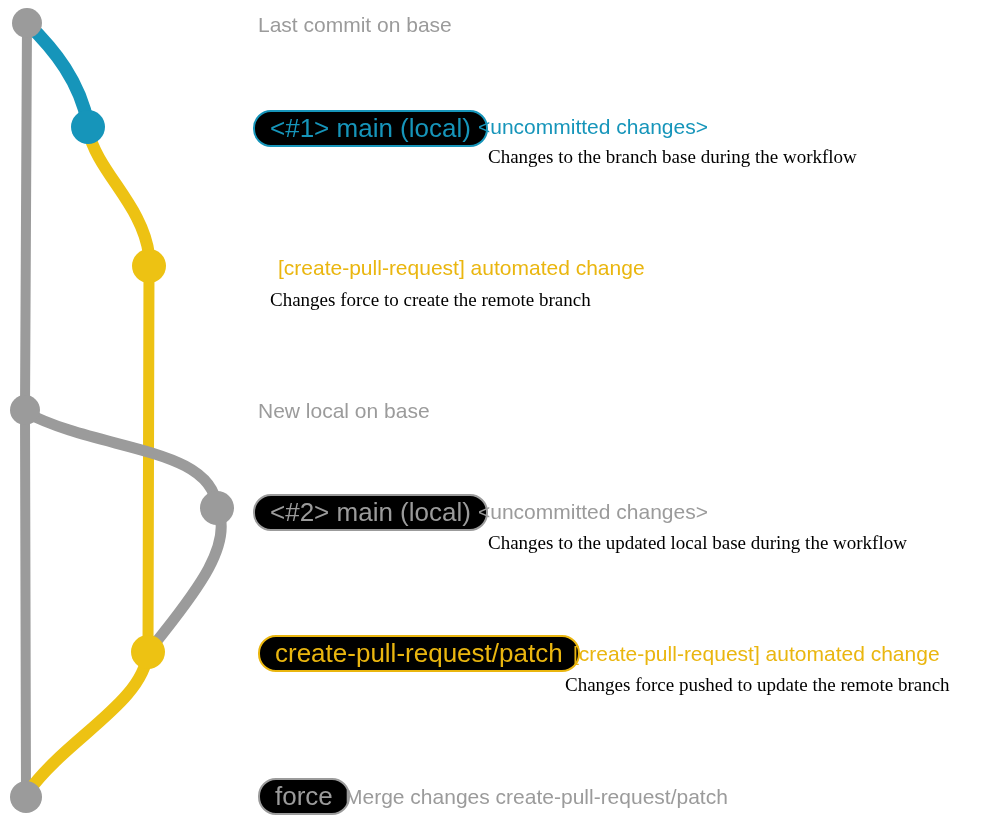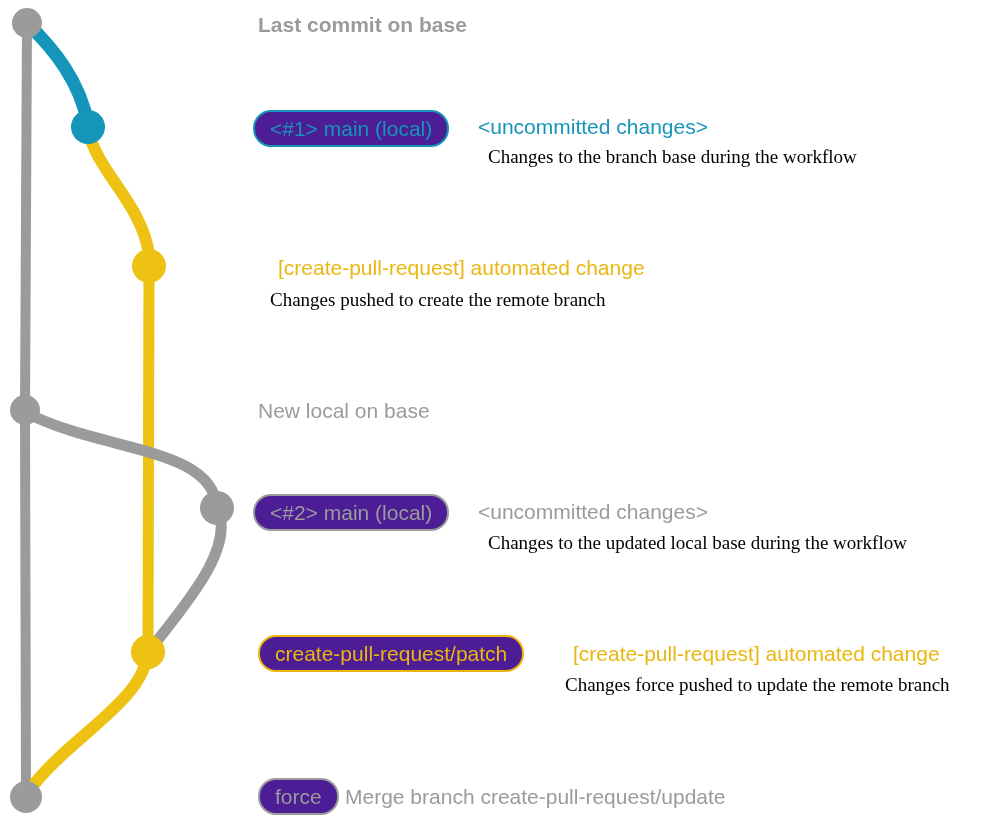--- a/index.html
+++ b/index.html
@@ -32,23 +32,23 @@
 
   .badge {
     position: absolute;
     display: inline-block;
     box-sizing: border-box;
     height: 37px;
     line-height: 33px;
     padding: 0 15px;
     border: 2px solid;
     border-radius: 18px;
-    font-size: 21px;
+    font-size: 26px;
     white-space: nowrap;
-    background: #4c1d95;
+    background: #000000;
   }
   .badge.teal   { color: var(--teal); border-color: var(--teal); }
   .badge.gray   { color: var(--gray); border-color: var(--gray); }
   .badge.yellow { color: var(--yellow-text); border-color: var(--yellow-text); }
 
   .desc {
     position: absolute;
     font-family: "Liberation Serif", serif;
     font-size: 19px;
     line-height: 22px;
@@ -71,33 +71,33 @@
 
   <circle class="node gray" cx="27" cy="23" r="15"></circle>
   <circle class="node teal" cx="88" cy="127" r="17"></circle>
   <circle class="node yellow" cx="149" cy="266" r="17"></circle>
   <circle class="node gray" cx="25" cy="410" r="15"></circle>
   <circle class="node gray" cx="217" cy="508" r="17"></circle>
   <circle class="node yellow" cx="148" cy="652" r="17"></circle>
   <circle class="node gray" cx="26" cy="797" r="16"></circle>
 </svg>
 
-<div class="caption gray" style="left:258px; top:13px;font-weight:bold;">Last commit on base</div>
+<div class="caption gray" style="left:258px; top:13px;">Last commit on base</div>
 
 <div class="badge teal" style="left:253px; top:110px;">&lt;#1&gt; main (local)</div>
 <div class="caption teal" style="left:478px; top:115px;">&lt;uncommitted changes&gt;</div>
 <div class="desc" style="left:488px; top:146px;">Changes to the branch base during the workflow</div>
 
 <div class="caption yellow" style="left:258px; top:256px;">[create-pull-request] automated change</div>
-<div class="desc" style="left:270px; top:289px;">Changes pushed to create the remote branch</div>
+<div class="desc" style="left:270px; top:289px;">Changes force to create the remote branch</div>
 
 <div class="caption gray" style="left:258px; top:399px;">New local on base</div>
 
 <div class="badge gray" style="left:253px; top:494px;">&lt;#2&gt; main (local)</div>
 <div class="caption gray" style="left:478px; top:500px;">&lt;uncommitted changes&gt;</div>
 <div class="desc" style="left:488px; top:532px;text-align:center;">Changes to the updated local base during the workflow</div>
 
 <div class="badge yellow" style="left:258px; top:635px;">create-pull-request/patch</div>
 <div class="caption yellow" style="left:553px; top:642px;">[create-pull-request] automated change</div>
 <div class="desc" style="left:565px; top:674px;">Changes force pushed to update the remote branch</div>
 
 <div class="badge gray" style="left:258px; top:778px;">force</div>
-<div class="caption gray" style="left:345px; top:785px;">Merge branch create-pull-request/update</div>
+<div class="caption gray" style="left:345px; top:785px;">Merge changes create-pull-request/patch</div>
 
 </body></html>

